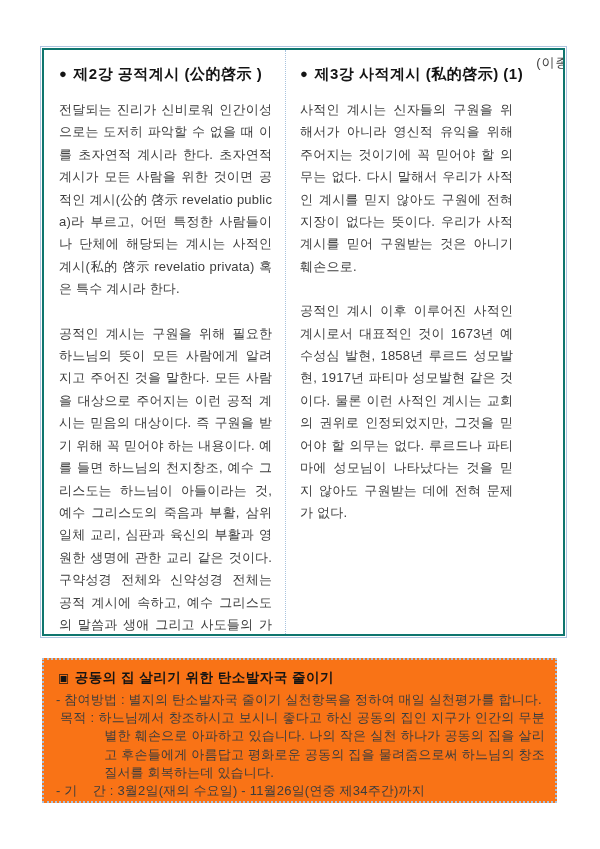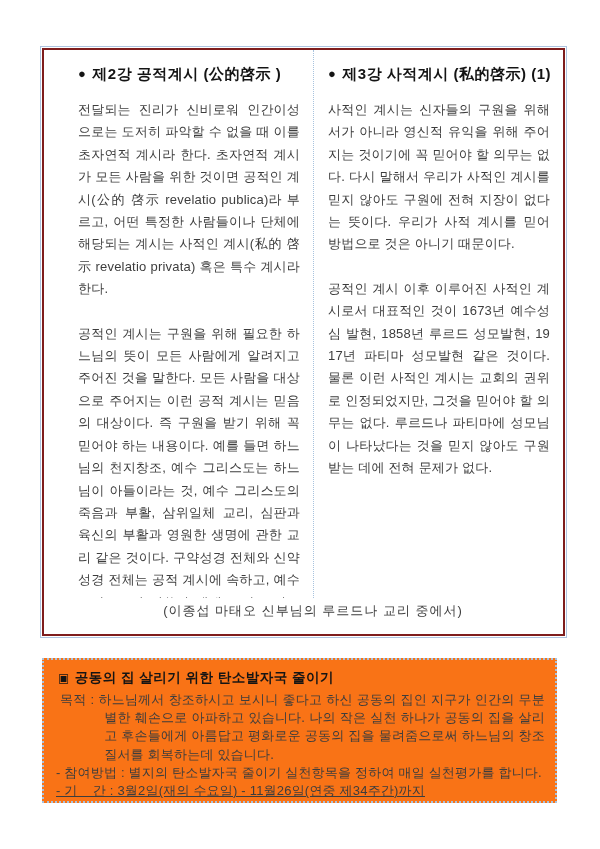--- a/index.html
+++ b/index.html
@@ -14,25 +14,24 @@
 
   
   .main-box {
     position: absolute; left: 40px; top: 46px;
     width: 527px; height: 592px;
     border: 1px solid #aec4e0;
     padding: 1px;
     background: #ffffff;
   }
   .main-box-inner {
-    border: 2px solid #7f1d1d;
+    border: 2px solid #0f766e;
     width: 100%; height: 100%;
-    display: flex; flex-direction: column;
+    display: flex; 
     overflow: hidden;
-    padding-left: 19px;
   }
   .columns { flex: 1 1 auto; display: flex; min-height: 0; }
   .col {
     width: 50%;
     padding: 13px 13px 0 15px;
     overflow: hidden;
   }
   .col-right { border-left: 1px dotted #a8c3de; padding-left: 14px; }
 
   .section-title {
@@ -85,47 +84,47 @@
     font-size: 13px;
     line-height: 18.2px;
     letter-spacing: 0.2px;
     margin: 0;
     color: #3d3d3d;
     text-align: justify;
     word-break: break-all;
   }
   .hang-purpose { padding-left: 3.4em; text-indent: -3.4em; margin-left: 4px; }
   .hang-dash    { padding-left: 1.1em; text-indent: -1.1em; }
-  .pre          { white-space: pre-wrap; text-decoration: underline; }
+  .pre          { white-space: pre-wrap; }
 </style>
 </head>
 <body>
 
 <div class="main-box">
   <div class="main-box-inner">
     <div class="columns">
 
       <div class="col col-left">
         <h2 class="section-title"><span class="bullet">●</span><span>제2강 공적계시 (公的啓示 )</span></h2>
         <p class="body-par">전달되는 진리가 신비로워 인간이성으로는 도저히 파악할 수 없을 때 이를 초자연적 계시라 한다. 초자연적 계시가 모든 사람을 위한 것이면 공적인 계시(公的 啓示 revelatio publica)라 부르고, 어떤 특정한 사람들이나 단체에 해당되는 계시는 사적인 계시(私的 啓示 revelatio privata) 혹은 특수 계시라 한다.</p>
         <p class="body-par">공적인 계시는 구원을 위해 필요한 하느님의 뜻이 모든 사람에게 알려지고 주어진 것을 말한다. 모든 사람을 대상으로 주어지는 이런 공적 계시는 믿음의 대상이다. 즉 구원을 받기 위해 꼭 믿어야 하는 내용이다. 예를 들면 하느님의 천지창조, 예수 그리스도는 하느님이 아들이라는 것, 예수 그리스도의 죽음과 부활, 삼위일체 교리, 심판과 육신의 부활과 영원한 생명에 관한 교리 같은 것이다. 구약성경 전체와 신약성경 전체는 공적 계시에 속하고, 예수 그리스도의 말씀과 생애 그리고 사도들의 가르침 역시 공적인 계시에 속한다.</p>
 
       </div>
 
       <div class="col col-right">
         <h2 class="section-title"><span class="bullet">●</span><span>제3강 사적계시 (私的啓示) (1)</span></h2>
-        <p class="body-par">사적인 계시는 신자들의 구원을 위해서가 아니라 영신적 유익을 위해 주어지는 것이기에 꼭 믿어야 할 의무는 없다. 다시 말해서 우리가 사적인 계시를 믿지 않아도 구원에 전혀 지장이 없다는 뜻이다. 우리가 사적 계시를 믿어 방법으로 것은 아니기 때문이다.</p>
+        <p class="body-par">사적인 계시는 신자들의 구원을 위해서가 아니라 영신적 유익을 위해 주어지는 것이기에 꼭 믿어야 할 의무는 없다. 다시 말해서 우리가 사적인 계시를 믿지 않아도 구원에 전혀 지장이 없다는 뜻이다. 우리가 사적 계시를 믿어 구원받는 것은 아니기 훼손으로.</p>
         <p class="body-par">공적인 계시 이후 이루어진 사적인 계시로서 대표적인 것이 1673년 예수성심 발현, 1858년 루르드 성모발현, 1917년 파티마 성모발현 같은 것이다. 물론 이런 사적인 계시는 교회의 권위로 인정되었지만, 그것을 믿어야 할 의무는 없다. 루르드나 파티마에 성모님이 나타났다는 것을 믿지 않아도 구원받는 데에 전혀 문제가 없다.</p>
 
       </div>
 
     </div>
     <div class="caption">(이종섭 마태오 신부님의 루르드나 교리 중에서)</div>
   </div>
 </div>
 
 <div class="notice-box">
   <div class="notice-title"><span class="bullet">▣</span><span>공동의 집 살리기 위한 탄소발자국 줄이기</span></div>
+  <p class="notice-line hang-dash">- 참여방법 : 별지의 탄소발자국 줄이기 실천항목을 정하여 매일 실천평가를 합니다.</p>
   <p class="notice-line hang-purpose">목적 : 하느님께서 창조하시고 보시니 좋다고 하신 공동의 집인 지구가 인간의 무분별한 훼손으로 아파하고 있습니다. 나의 작은 실천 하나가 공동의 집을 살리고 후손들에게 아름답고 평화로운 공동의 집을 물려줌으로써 하느님의 창조질서를 회복하는데 있습니다.</p>
-  <p class="notice-line hang-dash">- 참여방법 : 별지의 탄소발자국 줄이기 실천항목을 정하여 매일 실천평가를 합니다.</p>
   <p class="notice-line hang-dash pre">- 기    간 : 3월2일(재의 수요일) - 11월26일(연중 제34주간)까지</p>
   <p class="notice-line hang-dash">- 12월4일(대림 제2주일)까지 그동안 실천한 탄소발자국 줄이기의 생활실천수기를 공모하여 성탄절에 시상하고 센터에 전시합니다.</p>
 </div>
 
 </body></html>

